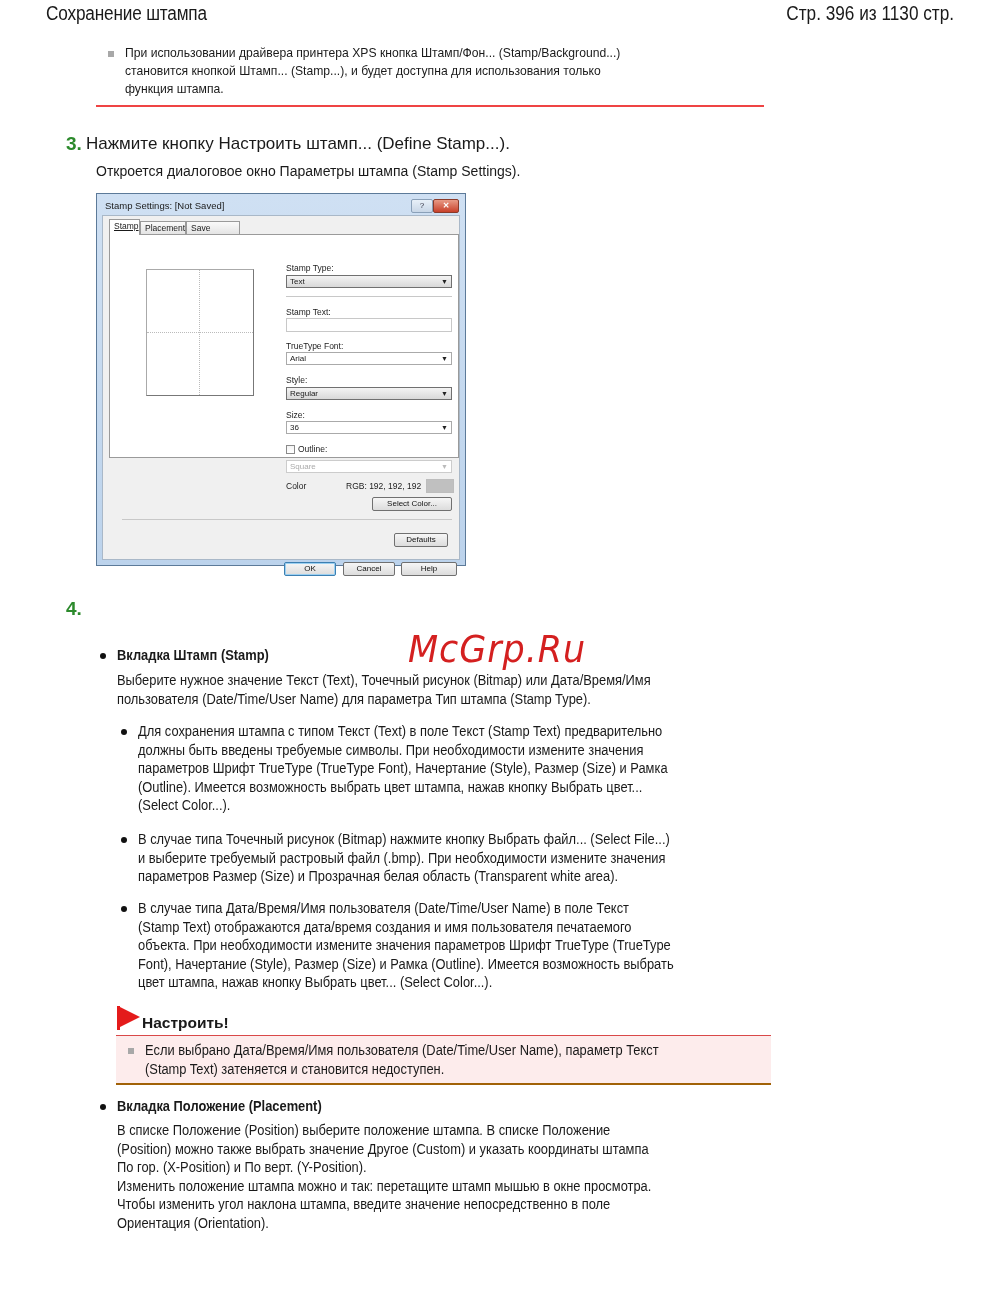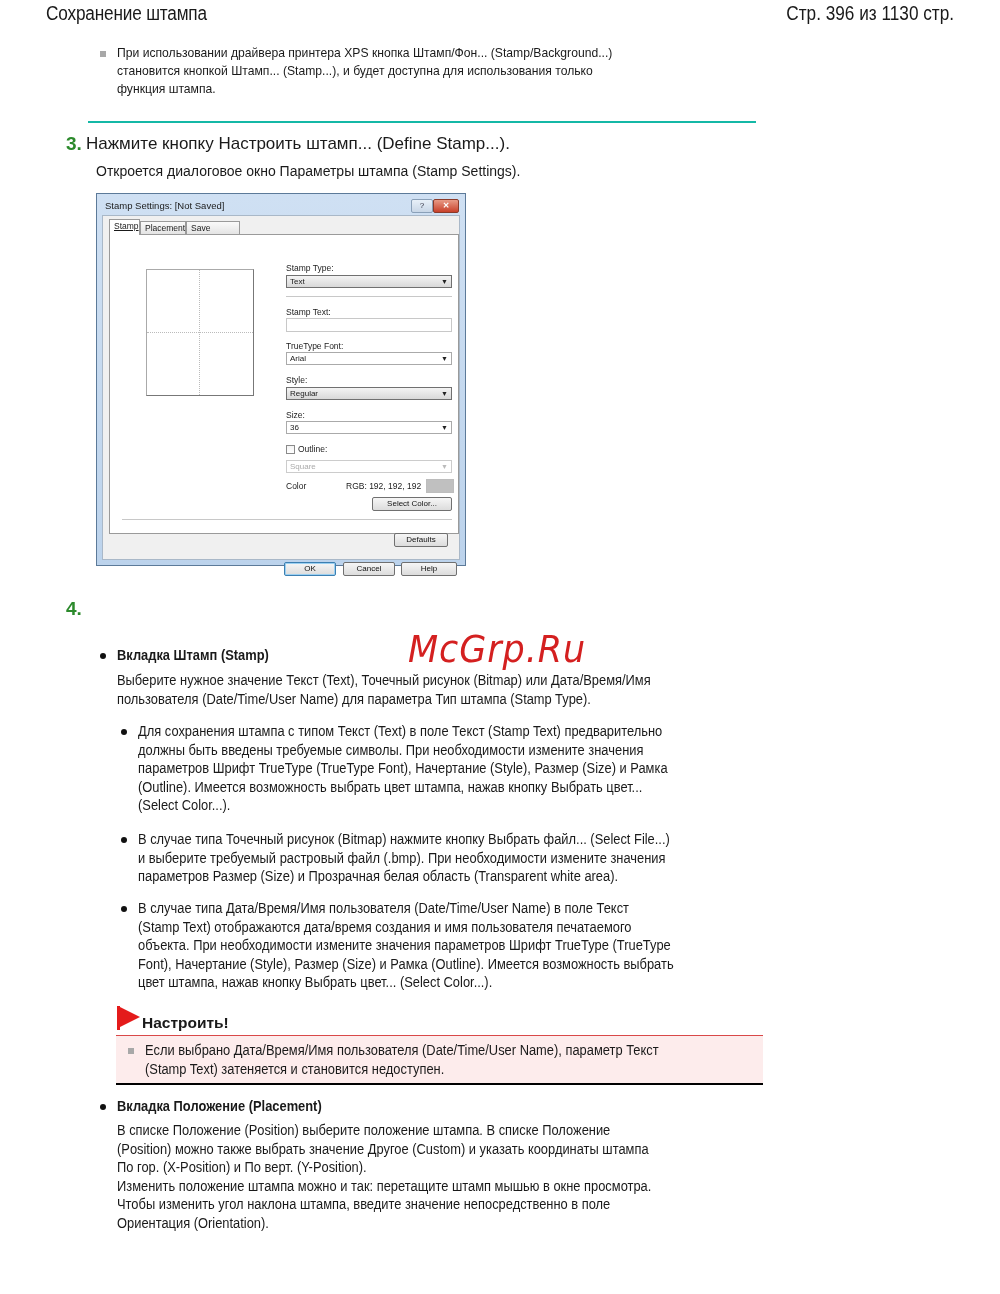--- a/index.html
+++ b/index.html
@@ -2,40 +2,40 @@
 <html><head>
   <meta charset="utf-8">
   <style>
     html, body { margin: 0; padding: 0; background: #ffffff; }
     body { width: 1000px; height: 1294px; position: relative; overflow: hidden;
            font-family: "Liberation Sans", sans-serif; color: #1a1a1a; }
     .page-header { position: absolute; left: 46px; right: 46px; top: 0; height: 30px; }
     .hdr-title { position: absolute; left: 0; top: 2px; font-size: 20px; transform: scaleX(0.86); transform-origin: left top; font-family: "Liberation Sans", sans-serif; letter-spacing: -0.2px; }
     .hdr-page { position: absolute; right: 0; top: 2px; font-size: 20px; transform: scaleX(0.86); transform-origin: right top; }
 
-    .note-top { position: absolute; left: 88px; top: 44px; width: 668px; border-bottom: 2px solid #14b8a6; padding-bottom: 23px; }
+    .note-top { position: absolute; left: 96px; top: 44px; width: 668px; border-bottom: 2px solid #ef4444; padding-bottom: 7px; }
     .note-top .sq { position: absolute; left: 12px; top: 7px; width: 6px; height: 6px; background: #a8a8a8; }
     .note-top .txt { margin-left: 29px; font-size: 13.5px; line-height: 18px; transform: scaleX(0.9); transform-origin: left top; width: 700px; }
 
     .step { position: absolute; left: 66px; }
     .step-num { position: absolute; left: 0; top: 0; font-size: 19px; font-weight: bold; color: #2c8a2c; }
     .step-text { position: absolute; left: 20px; top: 0; font-size: 17px; line-height: 22px; width: 620px; }
     .sub-text { position: absolute; font-size: 14px; line-height: 18px; }
 
     
     .dialog { position: absolute; left: 96px; top: 193px; width: 370px; height: 373px; border: 1px solid #5c7a99;
               background: linear-gradient(#cfe0f3, #bcd3ec); box-sizing: border-box; }
     .dlg-title { position: absolute; left: 8px; top: 6px; font-size: 9.5px; color: #1a1a1a; }
     .dlg-help { position: absolute; right: 32px; top: 5px; width: 20px; height: 12px; border: 1px solid #8aa0b8; border-radius: 2px; background: linear-gradient(#e8f0f8,#c8d6e6); font-size: 8px; text-align: center; line-height: 12px; color: #334; }
     .dlg-close { position: absolute; right: 6px; top: 5px; width: 24px; height: 12px; border: 1px solid #8a3a2a; border-radius: 2px; background: linear-gradient(#e89a86,#c8402a); font-size: 8px; text-align: center; line-height: 12px; color: #fff; font-weight: bold; }
     .dlg-body { position: absolute; left: 5px; top: 21px; right: 5px; bottom: 5px; background: #f0f0f0; border: 1px solid #a9b8c8; }
     .tabs { position: absolute; left: 6px; top: 3px; height: 16px; }
     .tab { position: absolute; top: 2px; height: 13px; font-size: 8.5px; line-height: 13px; padding: 0 4px; border: 1px solid #9a9a9a; border-bottom: none; background: linear-gradient(#fafafa,#e4e4e4); box-sizing: border-box; }
     .tab.active { top: 0; height: 16px; background: #fff; z-index: 2; text-decoration: underline; }
-    .tab-panel { position: absolute; left: 6px; top: 18px; width: 350px; height: 300px; background: #fff; border: 1px solid #9a9a9a; box-sizing: border-box; }
+    .tab-panel { position: absolute; left: 6px; top: 18px; width: 350px; height: 224px; background: #fff; border: 1px solid #9a9a9a; box-sizing: border-box; }
     .preview { position: absolute; left: 36px; top: 34px; width: 106px; height: 125px; border: 1px solid #777; border-left-color: #aaa; border-top-color: #aaa; background: #fff; }
     .preview .vline { position: absolute; left: 52px; top: 0; bottom: 0; border-left: 1px dotted #bbb; }
     .preview .hline { position: absolute; top: 62px; left: 0; right: 0; border-top: 1px dotted #bbb; }
     .lbl { position: absolute; font-size: 8.5px; color: #222; }
     .combo { position: absolute; left: 176px; width: 166px; height: 13px; border: 1px solid #aaa; background: #fff; box-sizing: border-box; font-size: 8px; line-height: 11px; padding-left: 3px; }
     .combo.btnstyle { background: linear-gradient(#f4f4f4,#d8d8d8); border-color: #707070; }
     .combo.disabled { color: #aaa; border-color: #ccc; }
     .combo .arr { position: absolute; right: 3px; top: 0; font-size: 7px; color: #222; }
     .combo.disabled .arr { color: #bbb; }
     .textbox { position: absolute; left: 176px; width: 166px; height: 14px; border: 1px solid #c8c8c8; background: #fff; box-sizing: border-box; }
@@ -48,21 +48,21 @@
     .bullet { position: absolute; width: 6px; height: 6px; border-radius: 50%; background: #111; }
     .para { position: absolute; font-size: 14px; line-height: 18.5px; transform: scaleX(0.92); transform-origin: left top; }
     .bold { font-weight: bold; }
 
     .watermark { position: absolute; left: 408px; top: 627px; font-size: 38px; color: #d42020; font-style: italic; font-family: "DejaVu Sans", sans-serif; letter-spacing: 1px; transform: scaleX(0.92); transform-origin: left top; }
 
     .attn { position: absolute; left: 116px; top: 1006px; width: 647px; }
     .attn-flag { position: absolute; left: 2px; top: 0; width: 0; height: 0; border-top: 11px solid transparent; border-bottom: 11px solid transparent; border-left: 22px solid #e41b1b; }
     .attn-pole { position: absolute; left: 1px; top: 0; width: 3px; height: 24px; background: #e41b1b; }
     .attn-title { position: absolute; left: 26px; top: 8px; font-size: 15.5px; font-weight: bold; }
-    .attn-box { position: absolute; left: 0; top: 29px; width: 647px; height: 47px; background: #fdecec; border-top: 1px solid #d94848; border-bottom: 2px solid #000000; }
+    .attn-box { position: absolute; left: 0; top: 29px; width: 647px; height: 47px; background: #fdecec; border-top: 1px solid #d94848; border-bottom: 2px solid #a16207; padding-left: 8px; }
     .attn-box .sq { position: absolute; left: 12px; top: 12px; width: 6px; height: 6px; background: #a8a8a8; }
     .attn-box .txt { position: absolute; left: 29px; top: 5px; font-size: 14px; line-height: 18.5px; transform: scaleX(0.92); transform-origin: left top; width: 680px; }
   </style>
 </head>
 <body>
 
 <div class="page-header">
   <div class="hdr-title">Сохранение штампа</div>
   <div class="hdr-page">Стр. 396 из 1130 стр.</div>
 </div>

